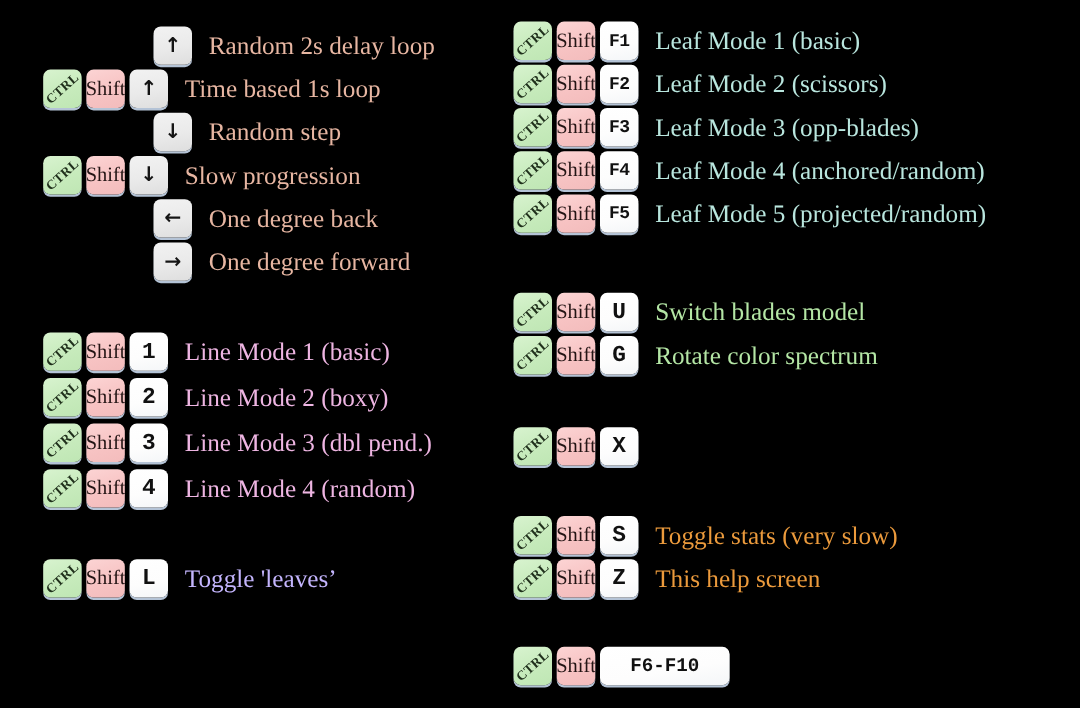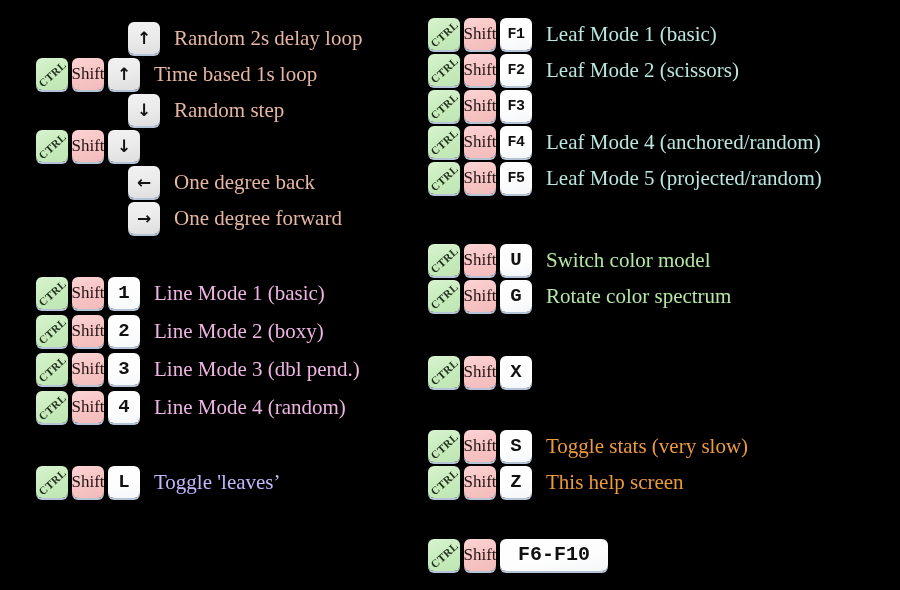--- a/index.html
+++ b/index.html
@@ -96,21 +96,21 @@
     font-family: "Liberation Mono", "DejaVu Sans Mono", monospace;
     font-size: 19px;
     font-weight: 700;
     color: #111111;
     line-height: 1;
   }
   
   .key.white.fnkey .cap-label { font-size: 15px; letter-spacing: -0.5px; }
   
   .key.white.wide { width: 108px; }
-  .key.white.wide .cap-label { font-size: 20px; letter-spacing: 0px; text-align: center; }
+  .key.white.wide .cap-label { font-size: 16px; letter-spacing: 0px; text-align: center; }
 
   
   .key.arrow {
     width: 32px;
     background: linear-gradient(170deg, #f2f2f2 0%, #eaeaea 55%, #dedede 100%);
   }
   .key.arrow .cap-label {
     font-family: "DejaVu Sans", "Liberation Sans", sans-serif;
     font-size: 17px;
     font-weight: 700;
@@ -175,20 +175,21 @@
           <div class="key ctrl">
             <span class="cap-label">CTRL</span>
           </div>
           <div class="key shift">
             <span class="cap-label">Shift</span>
           </div>
           <div class="key arrow">
             <span class="cap-label">↓</span>
           </div>
         </div>
+        <div class="desc salmon">Slow progression</div>
       </div>
       <div class="row" style="top: 164px; left: 128px;">
         <div class="keys">
           <div class="key arrow">
             <span class="cap-label">←</span>
           </div>
         </div>
         <div class="desc salmon">One degree back</div>
       </div>
       <div class="row" style="top: 200px; left: 128px;">
@@ -304,20 +305,21 @@
           <div class="key ctrl">
             <span class="cap-label">CTRL</span>
           </div>
           <div class="key shift">
             <span class="cap-label">Shift</span>
           </div>
           <div class="key white fnkey">
             <span class="cap-label">F3</span>
           </div>
         </div>
+        <div class="desc mint">Leaf Mode 3 (opp-blades)</div>
       </div>
       <div class="row" style="top: 124px; left: 0px;">
         <div class="keys">
           <div class="key ctrl">
             <span class="cap-label">CTRL</span>
           </div>
           <div class="key shift">
             <span class="cap-label">Shift</span>
           </div>
           <div class="key white fnkey">
@@ -345,21 +347,21 @@
           <div class="key ctrl">
             <span class="cap-label">CTRL</span>
           </div>
           <div class="key shift">
             <span class="cap-label">Shift</span>
           </div>
           <div class="key white">
             <span class="cap-label">U</span>
           </div>
         </div>
-        <div class="desc green">Switch color model</div>
+        <div class="desc green">Switch blades model</div>
       </div>
       <div class="row" style="top: 278px; left: 0px;">
         <div class="keys">
           <div class="key ctrl">
             <span class="cap-label">CTRL</span>
           </div>
           <div class="key shift">
             <span class="cap-label">Shift</span>
           </div>
           <div class="key white">

